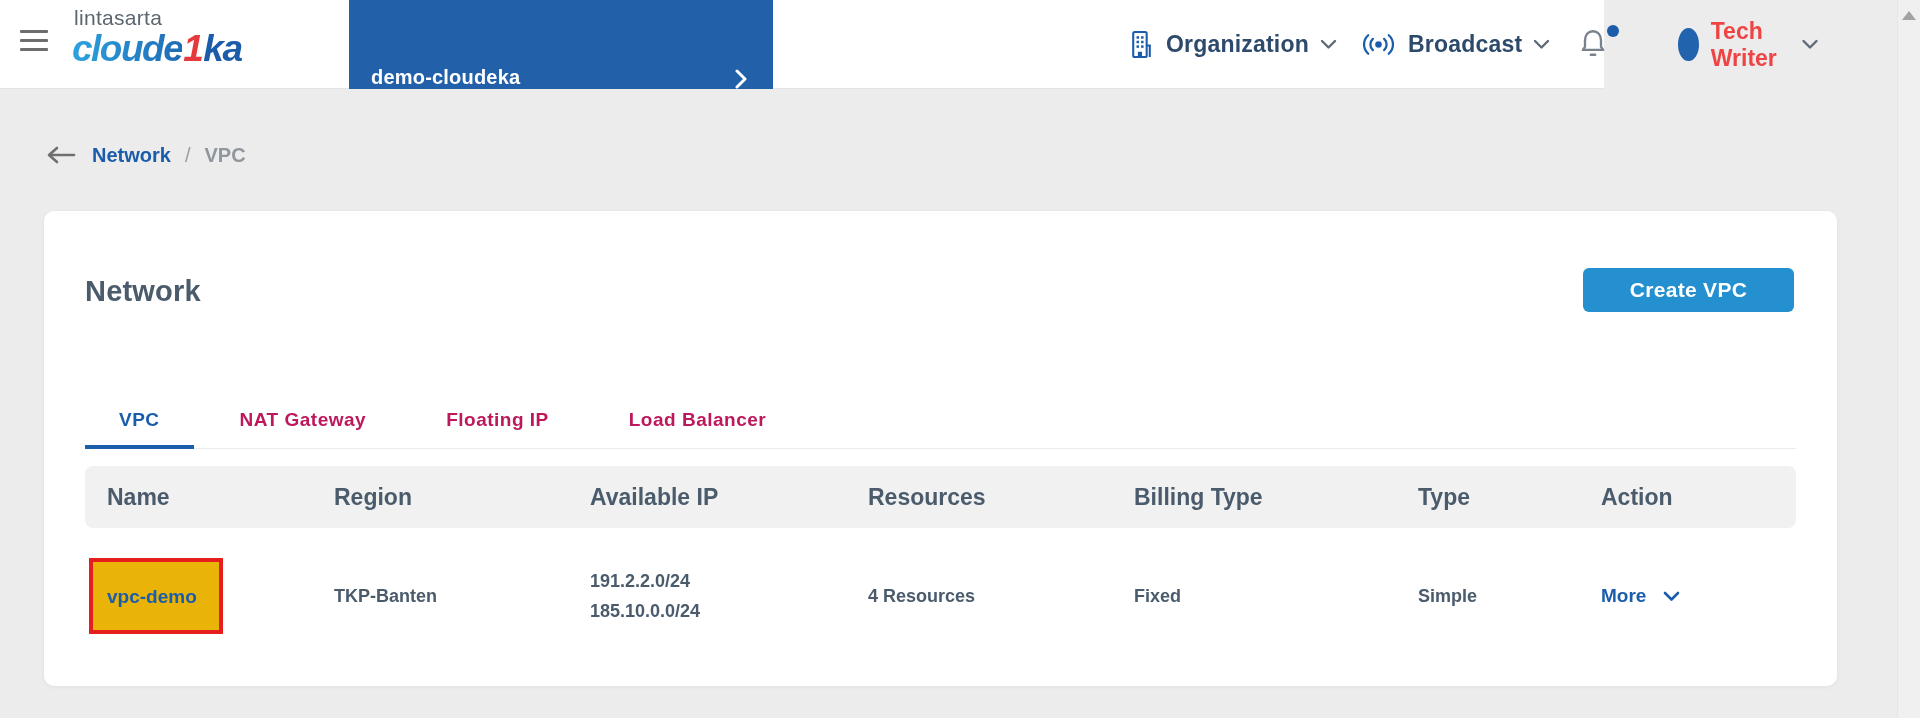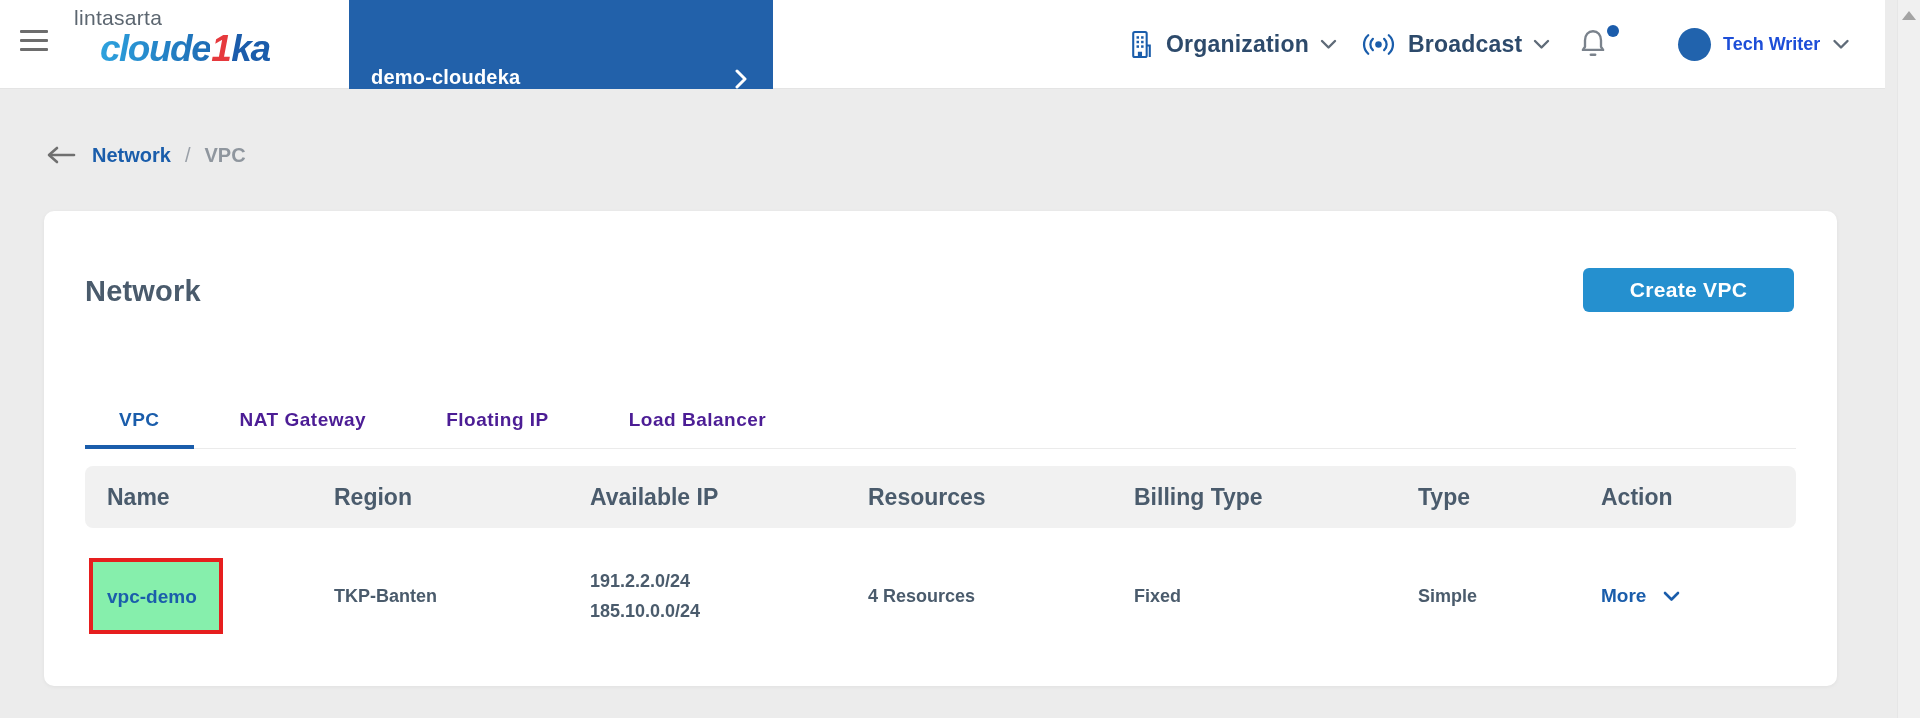--- a/index.html
+++ b/index.html
@@ -7,50 +7,50 @@
   body {
     position:relative;
     background:#ececec;
     font-family:"Liberation Sans","DejaVu Sans",sans-serif;
     overflow:hidden;
     color:#4a5b6c;
   }
 
   
   .header {
-    position:absolute; left:0; top:0; width:1885px; height:89px;
+    position:absolute; left:0; top:0; width:1604px; height:89px;
     background:#ffffff; border-bottom:1px solid #e4e4e4;
   }
   .hamburger { position:absolute; left:20px; top:30px; width:28px; height:26px; cursor:pointer; }
   .hamburger span { display:block; height:3px; background:#6d6d6d; margin-bottom:6px; border-radius:1px; }
   .logo { position:absolute; left:72px; top:7px; line-height:1; }
   .logo-top { font-size:21px; color:#5c6670; letter-spacing:0.3px; display:block; margin-left:2px; }
   .logo-brand { font-size:37px; font-weight:bold; font-style:italic; letter-spacing:-1.5px; display:block; margin-top:2px; }
-  .logo-brand .b1 { color:#2da2de; background:linear-gradient(90deg,#2da2de,#1e6cb5); -webkit-background-clip:text; background-clip:text;margin-left:28px; -webkit-text-fill-color:transparent; }
+  .logo-brand .b1 { color:#2da2de; background:linear-gradient(90deg,#2da2de,#1e6cb5); -webkit-background-clip:text; background-clip:text; -webkit-text-fill-color:transparent; }
   .logo-brand .b2 { color:#e6393d; padding:0 1px; }
   .logo-brand .b3 { color:#1b5cab; }
 
   .project-banner {
     position:absolute; left:349px; top:0; width:424px; height:89px;
     background:#2261aa; display:flex; align-items:flex-end; cursor:pointer;
     padding:12px 26px 0 22px;
   }
   .project-banner .label { color:#ffffff; font-size:20px; font-weight:bold; letter-spacing:0.2px; flex:1; }
 
   .hmenu { position:absolute; top:0; height:89px; display:flex; align-items:center; gap:11px; cursor:pointer; }
   .hmenu .mlabel { font-size:23px; font-weight:bold; color:#2d4a6b; letter-spacing:0.2px; }
   .menu-org { left:1128px; }
   .menu-broadcast { left:1360px; }
 
   .bell-wrap { position:absolute; left:1578px; top:27px; width:44px; height:36px; cursor:pointer; }
   .bell-dot { position:absolute; right:3px; top:-2px; width:12px; height:12px; border-radius:50%; background:#1b5cab; }
 
   .user-menu { position:absolute; left:1678px; top:0; height:89px; display:flex; align-items:center; gap:12px; cursor:pointer; }
   .avatar { width:33px; height:33px; border-radius:50%; background:#2163ad; }
-  .user-name { font-size:18px; font-weight:bold; color:#1d4ed8; }
+  .user-name { font-size:23px; font-weight:bold; color:#ef4444; }
 
   
   .scrollbar {
     position:absolute; right:0; top:0; width:23px; height:718px;
     background:#f0f0f0; border-left:1px solid #e6e6e6;
   }
   .scroll-up {
     position:absolute; left:50%; top:11px; transform:translateX(-50%);
     width:0; height:0;
     border-left:7px solid transparent; border-right:7px solid transparent;
@@ -75,40 +75,40 @@
     position:absolute; right:43px; top:57px; width:211px; height:44px;
     background:#2590cf; border:none; border-radius:6px; cursor:pointer;
     color:#ffffff; font-size:21px; font-weight:bold; letter-spacing:0.3px;
     font-family:inherit;
   }
 
   
   .tabs { position:absolute; left:41px; right:41px; top:180px; height:58px; border-bottom:1px solid #ebebeb; display:flex; }
   .tab {
     padding:0 34px; height:100%; display:flex; align-items:center; justify-content:center;
-    font-size:19px; font-weight:bold; color:#4c1d95; letter-spacing:0.5px;
+    font-size:19px; font-weight:bold; color:#be185d; letter-spacing:0.5px;
     cursor:pointer; position:relative; margin-right:12px;
   }
   .tab.active { color:#1a5dab; }
   .tab.active::after { content:""; position:absolute; left:0; right:0; bottom:-1px; height:4px; background:#1a5dab; }
 
   
   .tgrid { display:grid; grid-template-columns:227px 256px 278px 266px 284px 183px 1fr; padding-left:22px; }
   .thead {
     position:absolute; left:41px; right:41px; top:255px; height:62px;
     background:#f1f1f1; border-radius:8px; align-items:center;
   }
   .thead .th { font-size:23px; font-weight:bold; color:#4a5b6c; }
   .trow { position:absolute; left:41px; right:41px; top:330px; height:110px; align-items:center; }
   .trow .td { font-size:18px; font-weight:bold; color:#4a5b6c; }
   .ip-lines div { line-height:30px; }
 
   .highlight-box {
     display:inline-block; border:4px solid #e61e1e;
-    padding:24px 22px 22px 14px; margin-left:-18px; background:#86efac;
+    padding:24px 22px 22px 14px; margin-left:-18px; background:#eab308;
   }
   .vpc-link { color:#1a5dab; font-size:19px; font-weight:bold; cursor:pointer; }
   .more-btn { display:flex; align-items:center; gap:17px; color:#1a5dab; font-size:19px; font-weight:bold; cursor:pointer; }
 
   svg { display:block; }
 </style>
 </head>
 <body>
 
 <div class="header">

